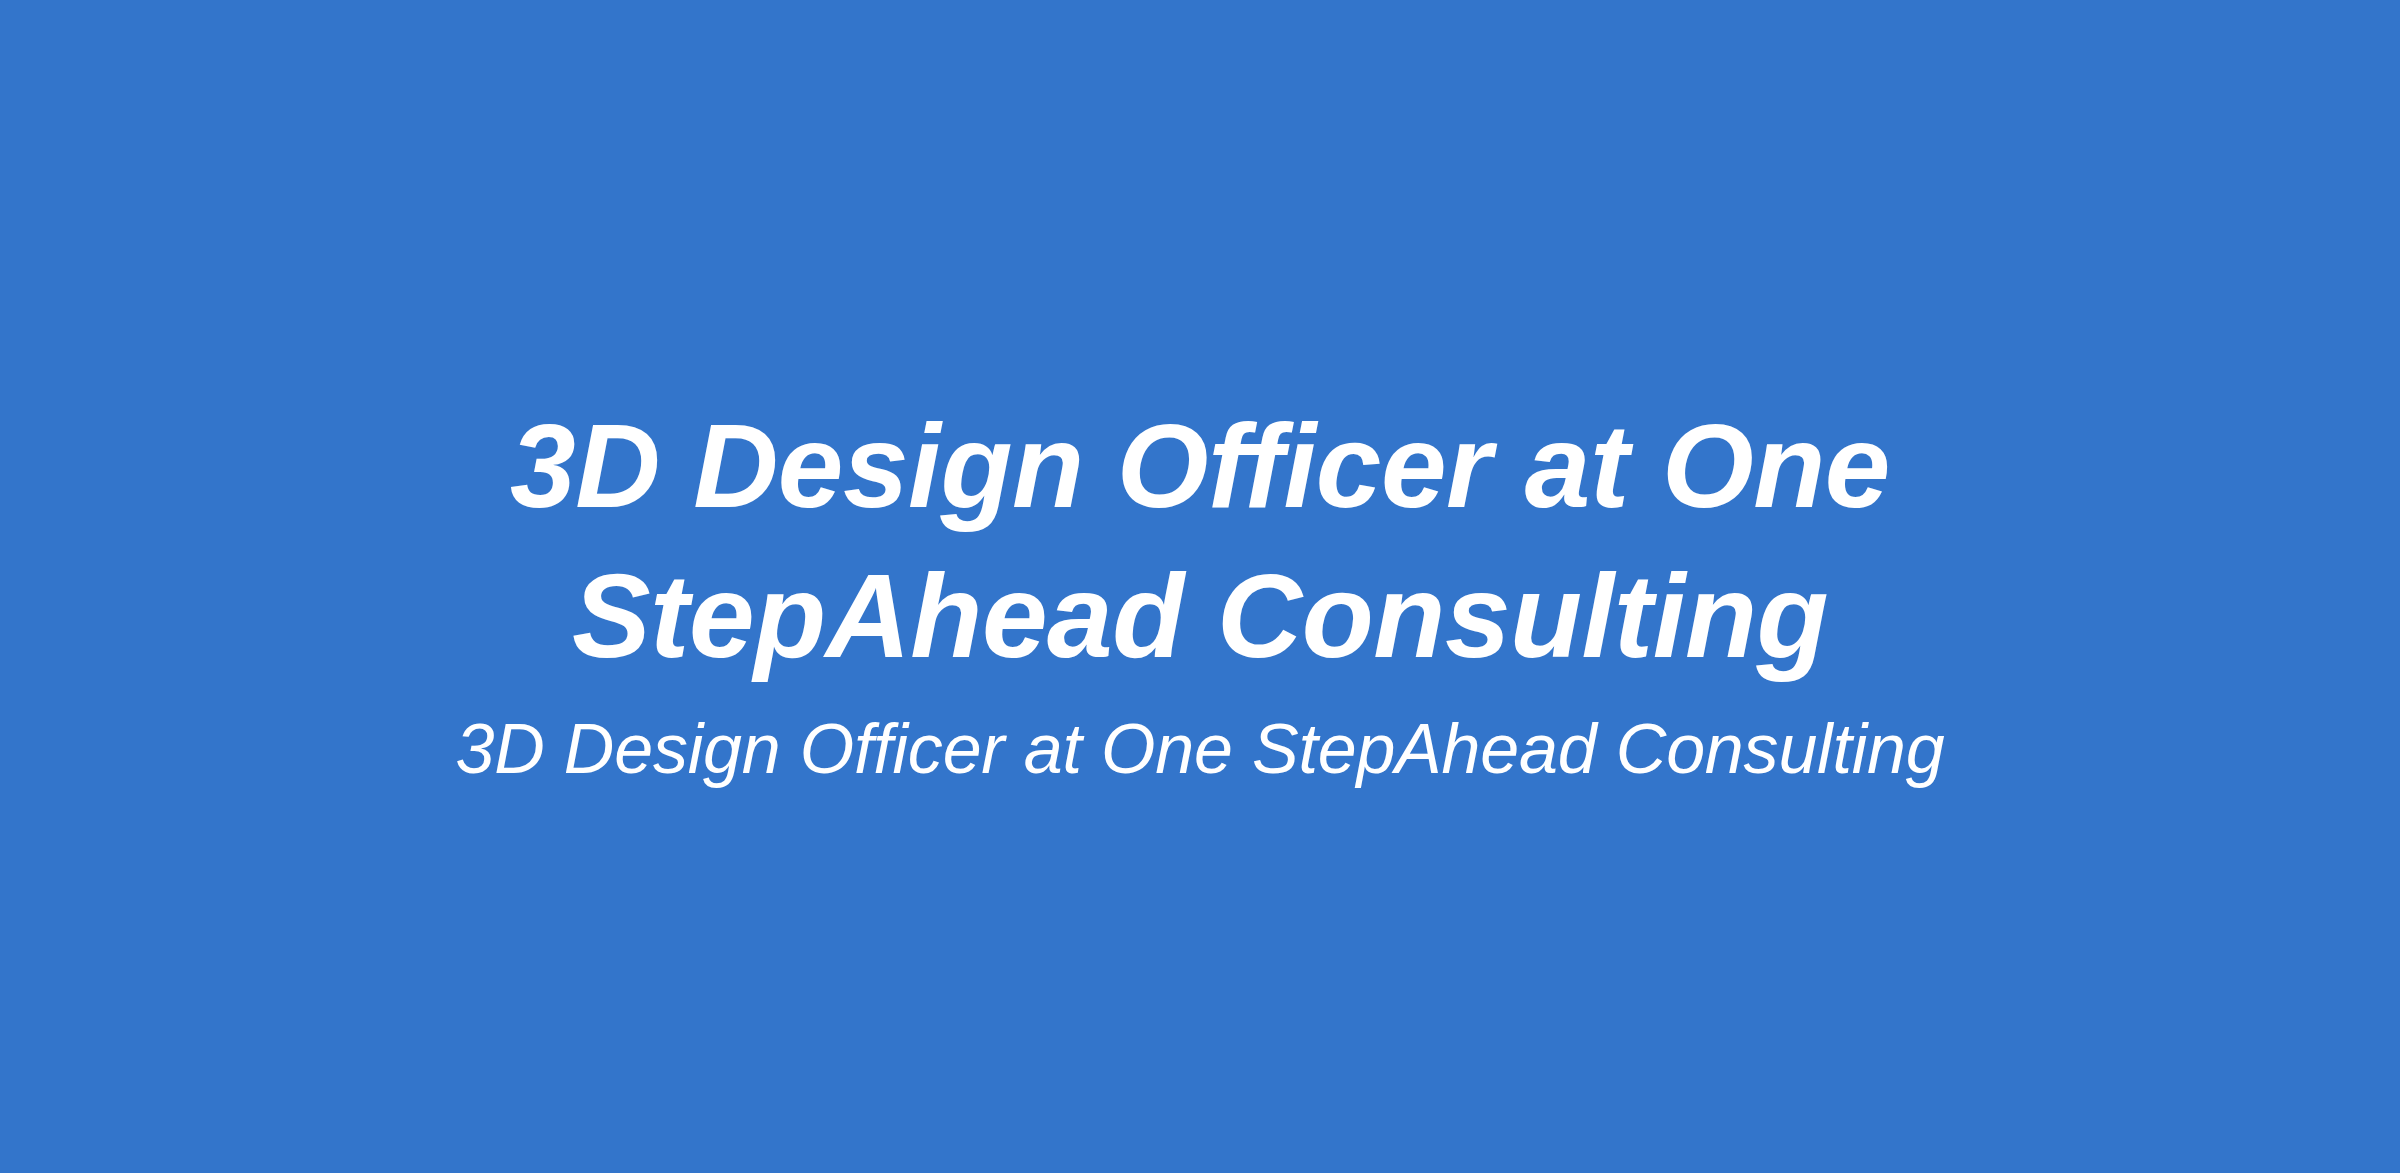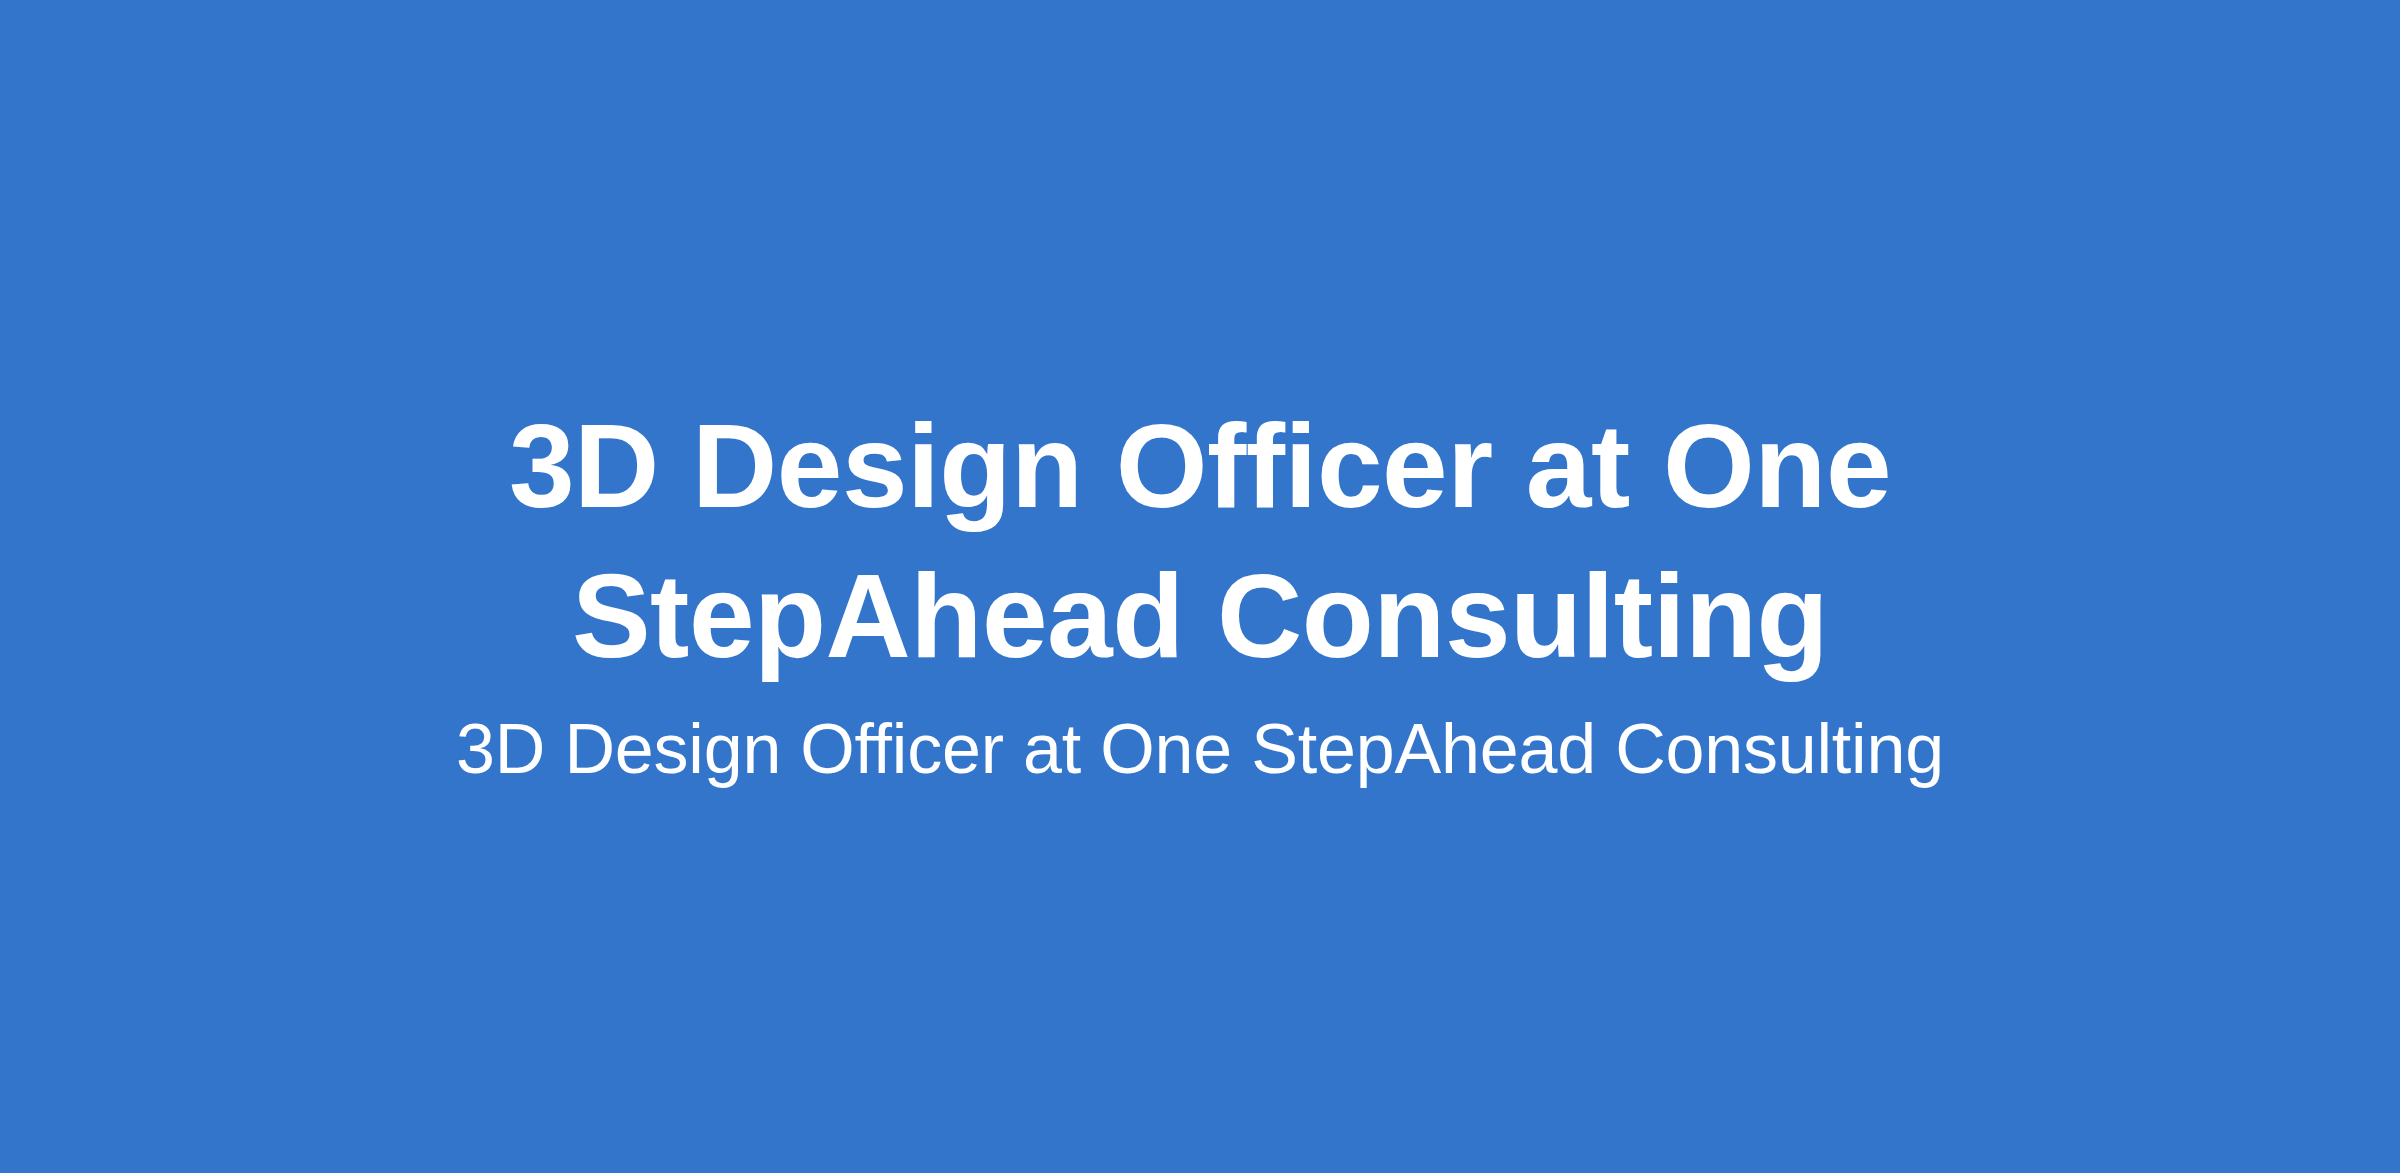--- a/index.html
+++ b/index.html
@@ -30,20 +30,21 @@
     text-align: center;
     overflow: hidden;
   }
 
   .banner-inner {
     width: 1760px;
     max-width: 1760px;
     display: block;
     
     transform: translateY(4px);
+    font-style: italic;
   }
 
   
   .headline {
     margin: 0;
     color: #ffffff;
     font-family: "Liberation Sans", "DejaVu Sans", sans-serif;
     font-weight: 700;
     font-size: 118px;
     line-height: 150px;

